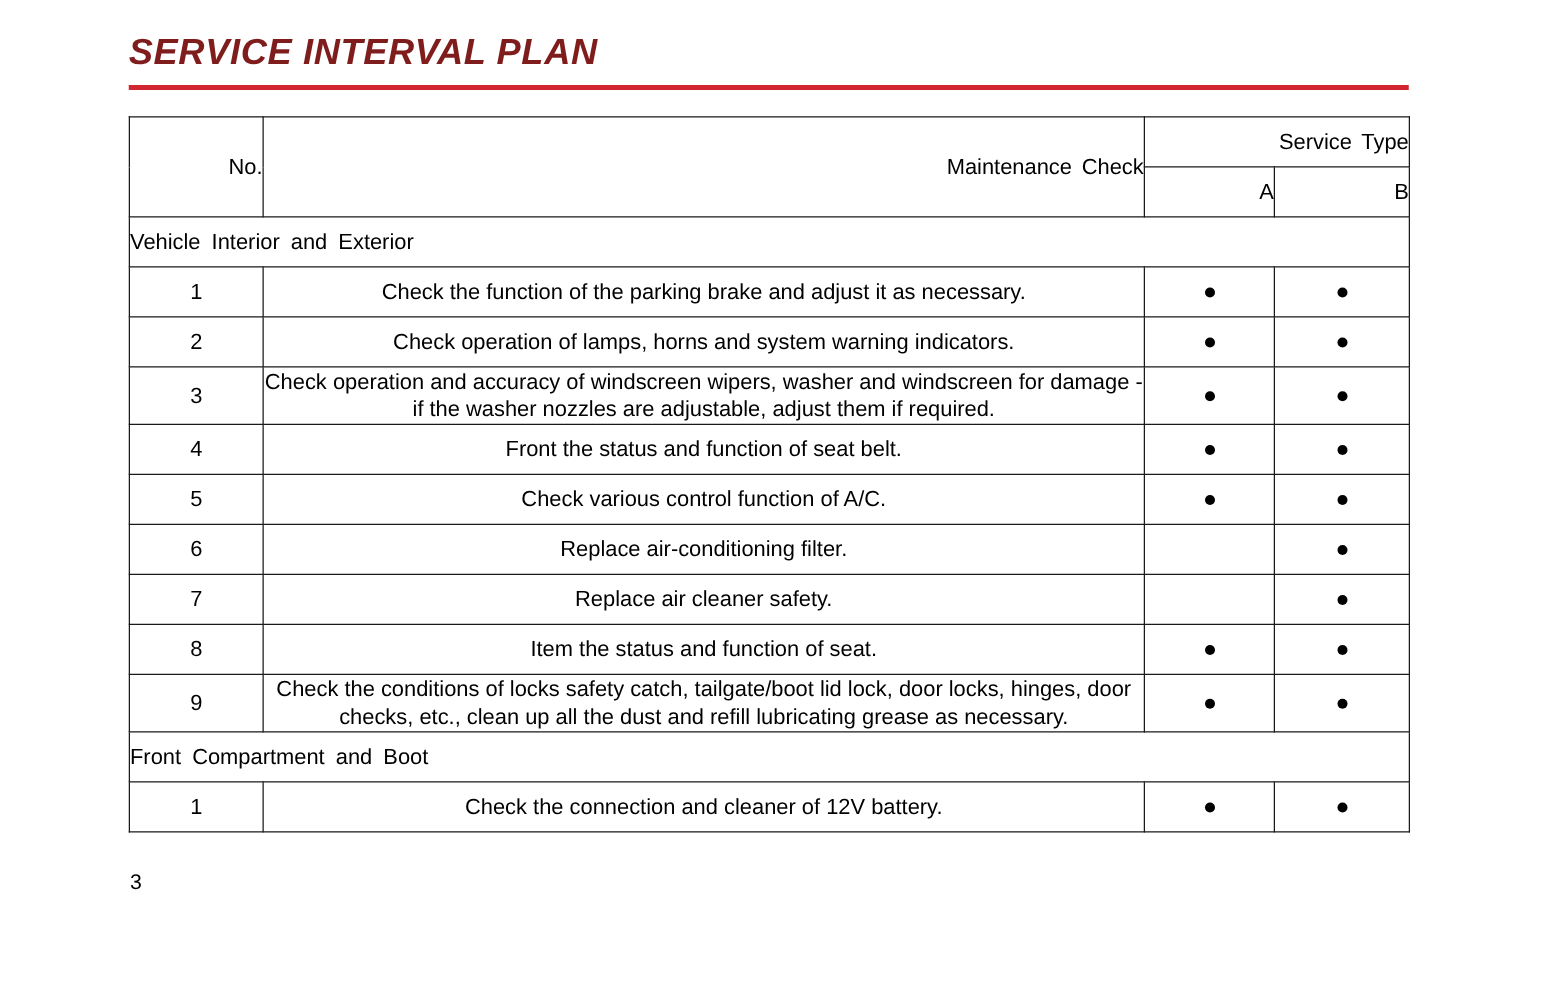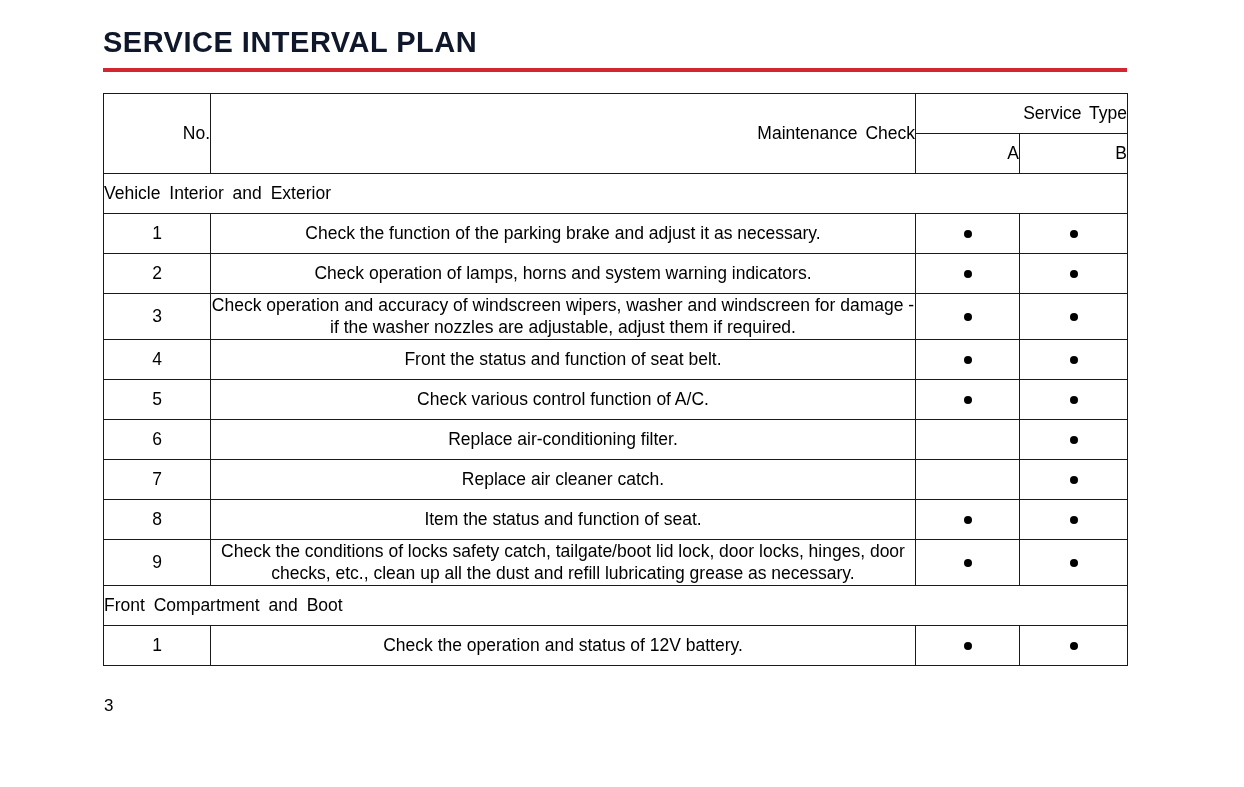--- a/index.html
+++ b/index.html
@@ -16,21 +16,22 @@
     position: relative;
     padding: 26px 117px 0 103px;
     background: #fff;
     overflow: hidden;
   }
   .doc-header h1 {
     margin: 0 0 9px 0;
     font-size: 29px;
     font-weight: bold;
     letter-spacing: 0.5px;
-    color: #0f172a;
+    color: #7f1d1d;
+    font-style: italic;
   }
   .title-rule {
     height: 4px;
     background: var(--accent);
     margin-bottom: 21px;
   }
   table.service-table {
     width: 100%;
     border-collapse: collapse;
     table-layout: fixed;
@@ -144,42 +145,42 @@
           <td class="cell-dot"><span class="dot"></span></td>
         </tr>
         <tr>
           <td class="cell-no">6</td>
           <td class="cell-item">Replace air-conditioning filter.</td>
           <td class="cell-dot"></td>
           <td class="cell-dot"><span class="dot"></span></td>
         </tr>
         <tr>
           <td class="cell-no">7</td>
-          <td class="cell-item">Replace air cleaner catch.</td>
+          <td class="cell-item">Replace air cleaner safety.</td>
           <td class="cell-dot"></td>
           <td class="cell-dot"><span class="dot"></span></td>
         </tr>
         <tr>
           <td class="cell-no">8</td>
           <td class="cell-item">Item the status and function of seat.</td>
           <td class="cell-dot"><span class="dot"></span></td>
           <td class="cell-dot"><span class="dot"></span></td>
         </tr>
         <tr>
           <td class="cell-no">9</td>
           <td class="cell-item">Check the conditions of locks safety catch, tailgate/boot lid lock, door locks, hinges, door checks, etc., clean up all the dust and refill lubricating grease as necessary.</td>
           <td class="cell-dot"><span class="dot"></span></td>
           <td class="cell-dot"><span class="dot"></span></td>
         </tr>
         <tr>
           <td class="section-cell" colspan="4">Front Compartment and Boot</td>
         </tr>
         <tr>
           <td class="cell-no">1</td>
-          <td class="cell-item">Check the operation and status of 12V battery.</td>
+          <td class="cell-item">Check the connection and cleaner of 12V battery.</td>
           <td class="cell-dot"><span class="dot"></span></td>
           <td class="cell-dot"><span class="dot"></span></td>
         </tr>
       </tbody>
   </table>
 
   <div class="page-number">3</div>
 </div>
 
 </body></html>

